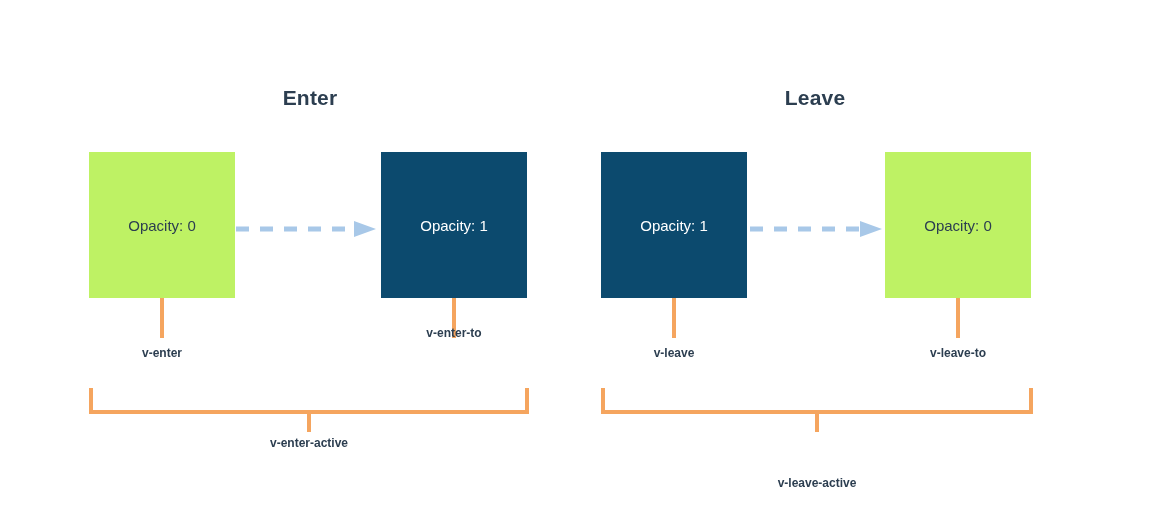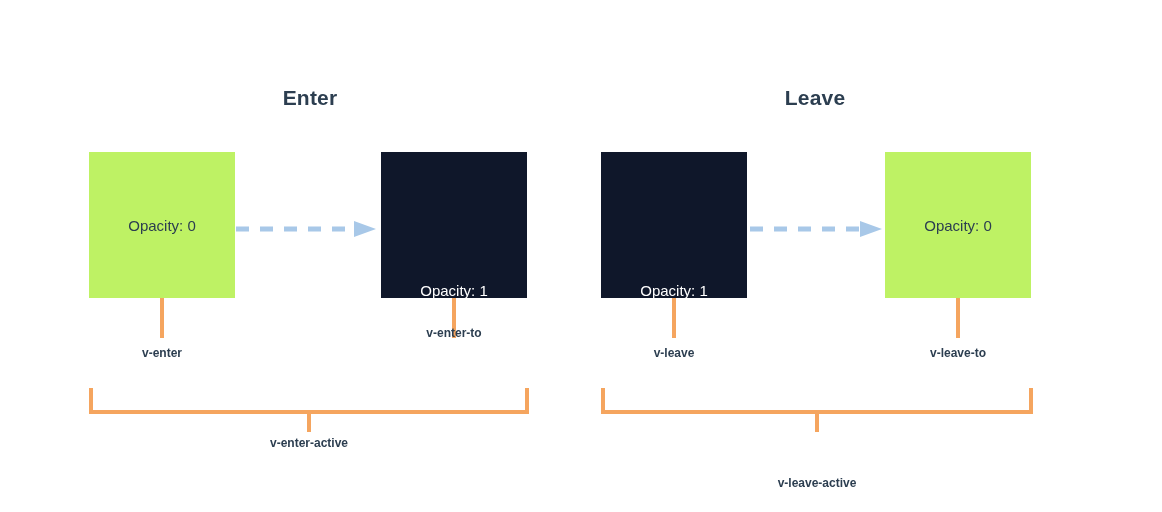--- a/index.html
+++ b/index.html
@@ -37,22 +37,21 @@
     height: 146px;
     display: flex;
     align-items: center;
     justify-content: center;
     box-sizing: border-box;
   }
   .state-box.light {
     background: #bef264;
   }
   .state-box.solid {
-    background: #0f172a;
-    align-items: flex-end;
+    background: #0c4a6e;
   }
   .state-label {
     font-size: 15px;
     line-height: 1;
     white-space: nowrap;
   }
   .state-box.light .state-label { color: #2c3e50; }
   .state-box.solid .state-label { color: #ffffff; }
 
   

